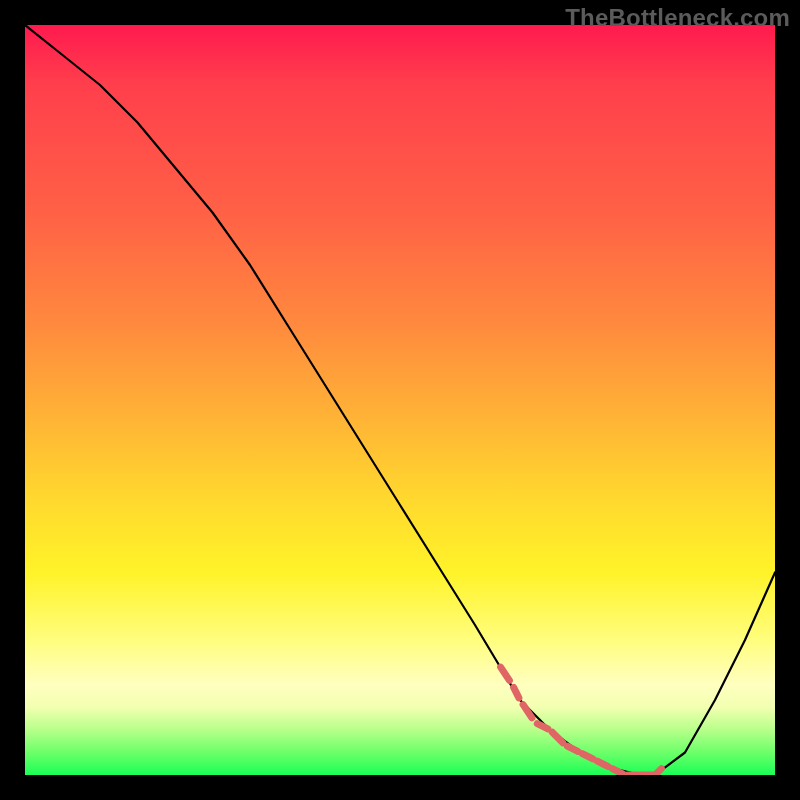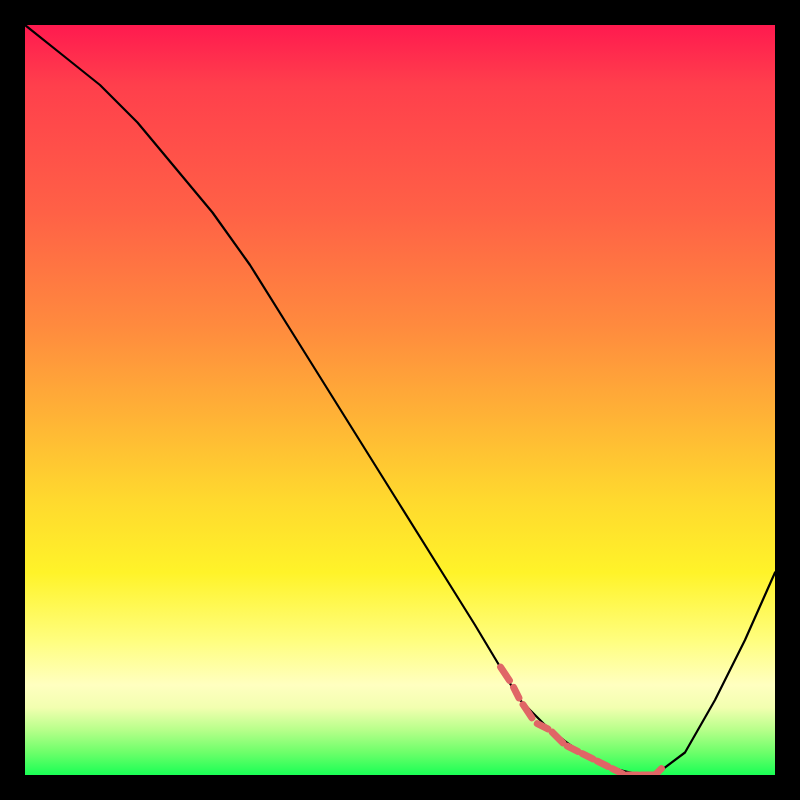--- a/index.html
+++ b/index.html
@@ -63,20 +63,21 @@
     inset: 0;
     width: 750px;
     height: 750px;
     z-index: 20;
   }
 </style>
 </head>
 <body>
 
 <div class="outer">
+  <div class="watermark">TheBottleneck.com</div>
 
   <div class="plot">
     <div class="gradient"></div>
     <svg class="overlay" viewBox="0 0 750 750" preserveAspectRatio="none">
       <path id="main-curve" fill="none" stroke="#000000" stroke-width="2.2" stroke-linejoin="round" stroke-linecap="round" d="M0.0 0.0 L37.5 30.0 L75.0 60.0 L112.5 97.5 L150.0 142.5 L187.5 187.5 L225.0 240.0 L262.5 300.0 L300.0 360.0 L337.5 420.0 L375.0 480.0 L412.5 540.0 L450.0 600.0 L472.5 637.5 L495.0 675.0 L525.0 705.0 L555.0 727.5 L585.0 742.5 L615.0 750.0 L630.0 750.0 L660.0 727.5 L690.0 675.0 L720.0 615.0 L750.0 547.5"></path>
       <g id="notch-group" stroke="#e06666" stroke-width="7" stroke-linecap="round">
           <line x1="475.6" y1="642.1" x2="484.4" y2="655.4"></line>
           <line x1="488.6" y1="662.3" x2="493.9" y2="672.8"></line>
           <line x1="498.1" y1="679.6" x2="506.9" y2="692.9"></line>
           <line x1="512.3" y1="698.6" x2="522.8" y2="703.9"></line>

